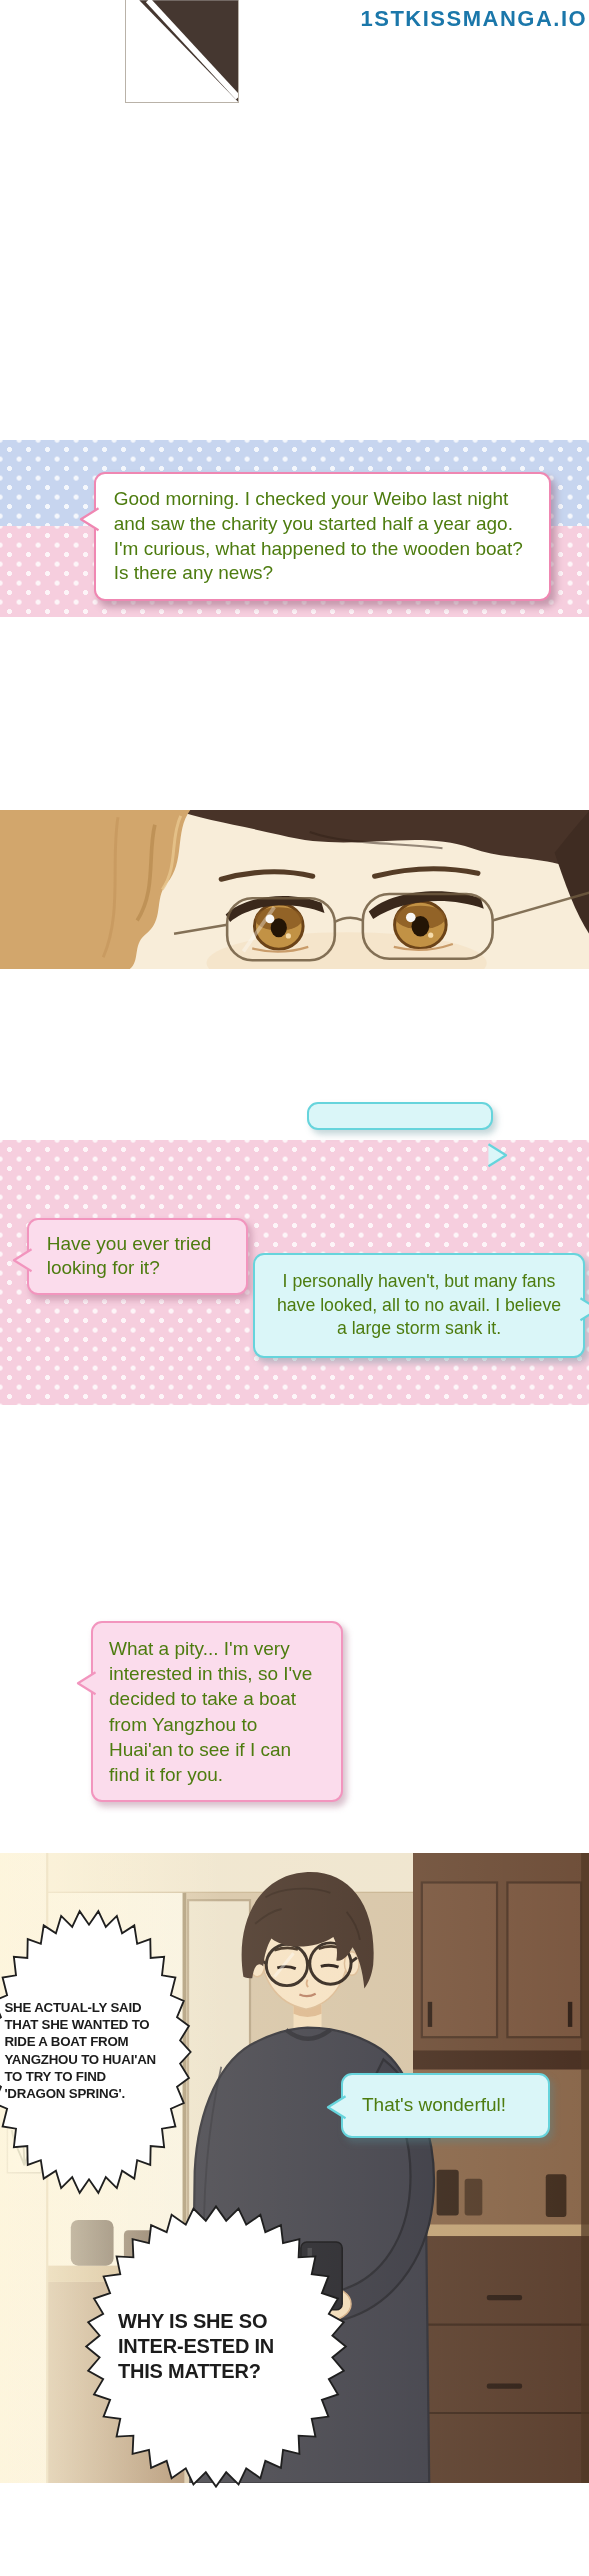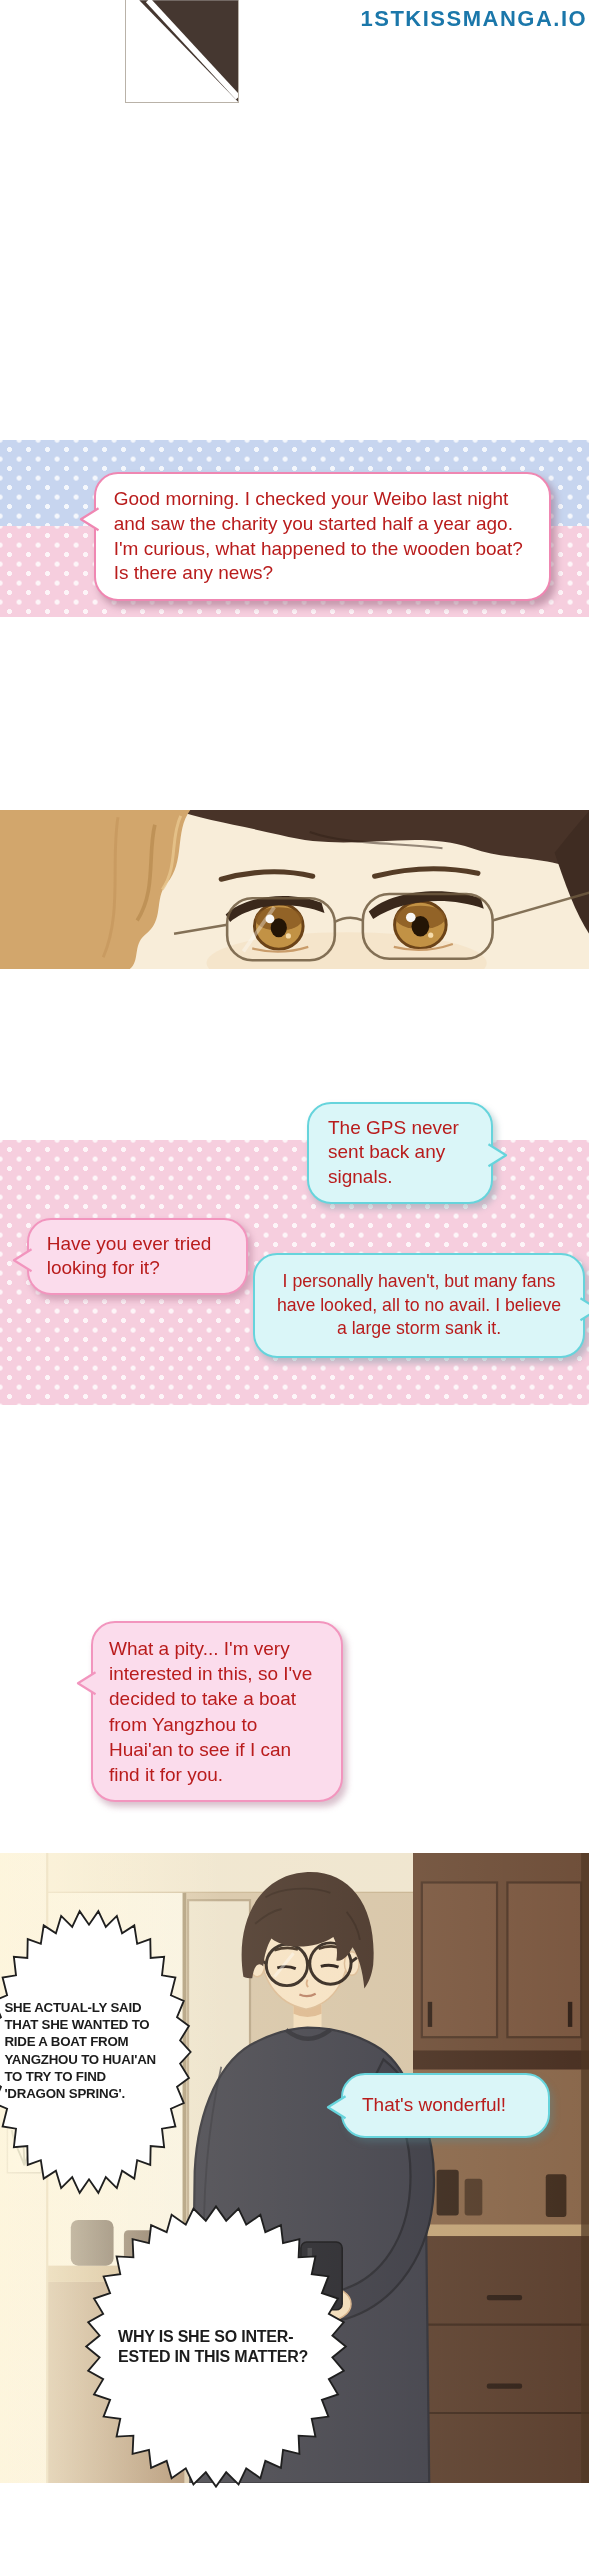--- a/index.html
+++ b/index.html
@@ -27,21 +27,21 @@
     background-image:radial-gradient(circle,rgba(255,255,255,.8) 2.2px,rgba(255,255,255,0) 2.8px),
                      radial-gradient(circle,rgba(255,255,255,.8) 2.2px,rgba(255,255,255,0) 2.8px);
     background-size:19px 19px;background-position:0 0,9.6px 9.6px;
   }
   #chat1{left:0;top:440px;width:590px;height:178px;}
   #chat1-blue{left:0;top:0;width:590px;height:86px;}
   #chat1-pink{left:0;top:86px;width:590px;height:91px;}
   #chat2{left:0;top:1140px;width:590px;height:265px;}
   
   .bubble{
-    position:absolute;border-radius:24px;box-sizing:border-box;color:#b91c1c;z-index:5;
+    position:absolute;border-radius:11px;box-sizing:border-box;color:#4d7c0f;z-index:5;
   }
   .bubble.white{background:#ffffff;border:2.2px solid #ef87b2;box-shadow:4.4px 5.2px 7.4px rgba(140,90,115,.45);}
   .bubble.pink{background:#fbdcec;border:2.2px solid #f295be;box-shadow:3.7px 4.4px 6.6px rgba(160,100,130,.4);}
   .bubble.cyan{background:#daf6f8;border:2.2px solid #66d4dc;box-shadow:3.7px 4.4px 6.6px rgba(90,140,150,.35);}
   .bubble .tail{position:absolute;overflow:visible;}
   #bubble-greeting{left:94px;top:472px;width:457px;padding:13.3px 17.7px;font-size:19px;line-height:1.3;}
   #bubble-gps{left:307px;top:1102px;width:186px;padding:11.8px 19px;font-size:19px;line-height:1.3;}
   #bubble-tried{left:27px;top:1218px;width:221px;padding:11.8px 17.7px;font-size:19px;line-height:1.3;}
   #bubble-fans{left:253px;top:1253px;width:332px;padding:14.7px 19px;font-size:17.7px;line-height:1.35;text-align:center;}
   #bubble-pity{left:91px;top:1621px;width:252px;padding:13.3px 16px;font-size:19px;line-height:1.32;}
@@ -52,21 +52,21 @@
   #panel-eyes svg,#panel-kitchen svg{display:block;width:100%;height:100%;}
   
   .burst-svg{position:absolute;z-index:6;overflow:visible;}
   .burst-text{
     position:absolute;z-index:7;display:flex;align-items:center;justify-content:center;
     text-align:left;font-weight:700;color:#1c1c1c;letter-spacing:-0.2px;
   }
   #burst-narration-svg{left:-29.5px;top:1901px;width:236px;height:302px;}
   #burst-narration-text{left:4.4px;top:1946px;width:164px;height:209px;font-size:13.3px;line-height:1.3;}
   #burst-thought-svg{left:72px;top:2199px;width:288px;height:295px;}
-  #burst-thought-text{left:118px;top:2280px;width:199px;height:133px;font-size:16px;line-height:1.25;}
+  #burst-thought-text{left:118px;top:2280px;width:199px;height:133px;font-size:20px;line-height:1.25;}
 </style>
 </head>
 <body>
 
 <div id="watermark" class="abs">1STKISSMANGA.IO</div>
 
 <div id="fragment-panel" class="abs">
   <svg width="112" height="102" viewBox="0 0 152 138">
     <polygon points="18,0 152,0 152,138" fill="#453730"></polygon>
     <path d="M30,0 L152,132" stroke="#ffffff" stroke-width="8"></path>
@@ -132,21 +132,20 @@
     <path d="M330,192 L372,132" stroke="#ffffff" stroke-width="5" opacity=".35"></path>
   </svg>
 </div>
 
 <div id="chat2" class="abs dots-pink"></div>
 
 <div id="bubble-gps" class="bubble cyan">
   <svg class="tail" style="right:-18.4px;top:38px;" width="22" height="26.5" viewBox="0 0 30 36">
     <path d="M2,3 L26,18 L2,33" fill="#daf6f8" stroke="#66d4dc" stroke-width="3" stroke-linejoin="round"></path>
   </svg>
-  <span>The GPS never sent back any signals.</span>
 </div>
 
 <div id="bubble-tried" class="bubble pink">
   <svg class="tail" style="left:-18.4px;top:26.5px;" width="22" height="26.5" viewBox="0 0 30 36">
     <path d="M28,3 L4,18 L28,33" fill="#fbdcec" stroke="#f295be" stroke-width="3" stroke-linejoin="round"></path>
   </svg>
   <span>Have you ever tried looking for it?</span>
 </div>
 
 <div id="bubble-fans" class="bubble cyan">

